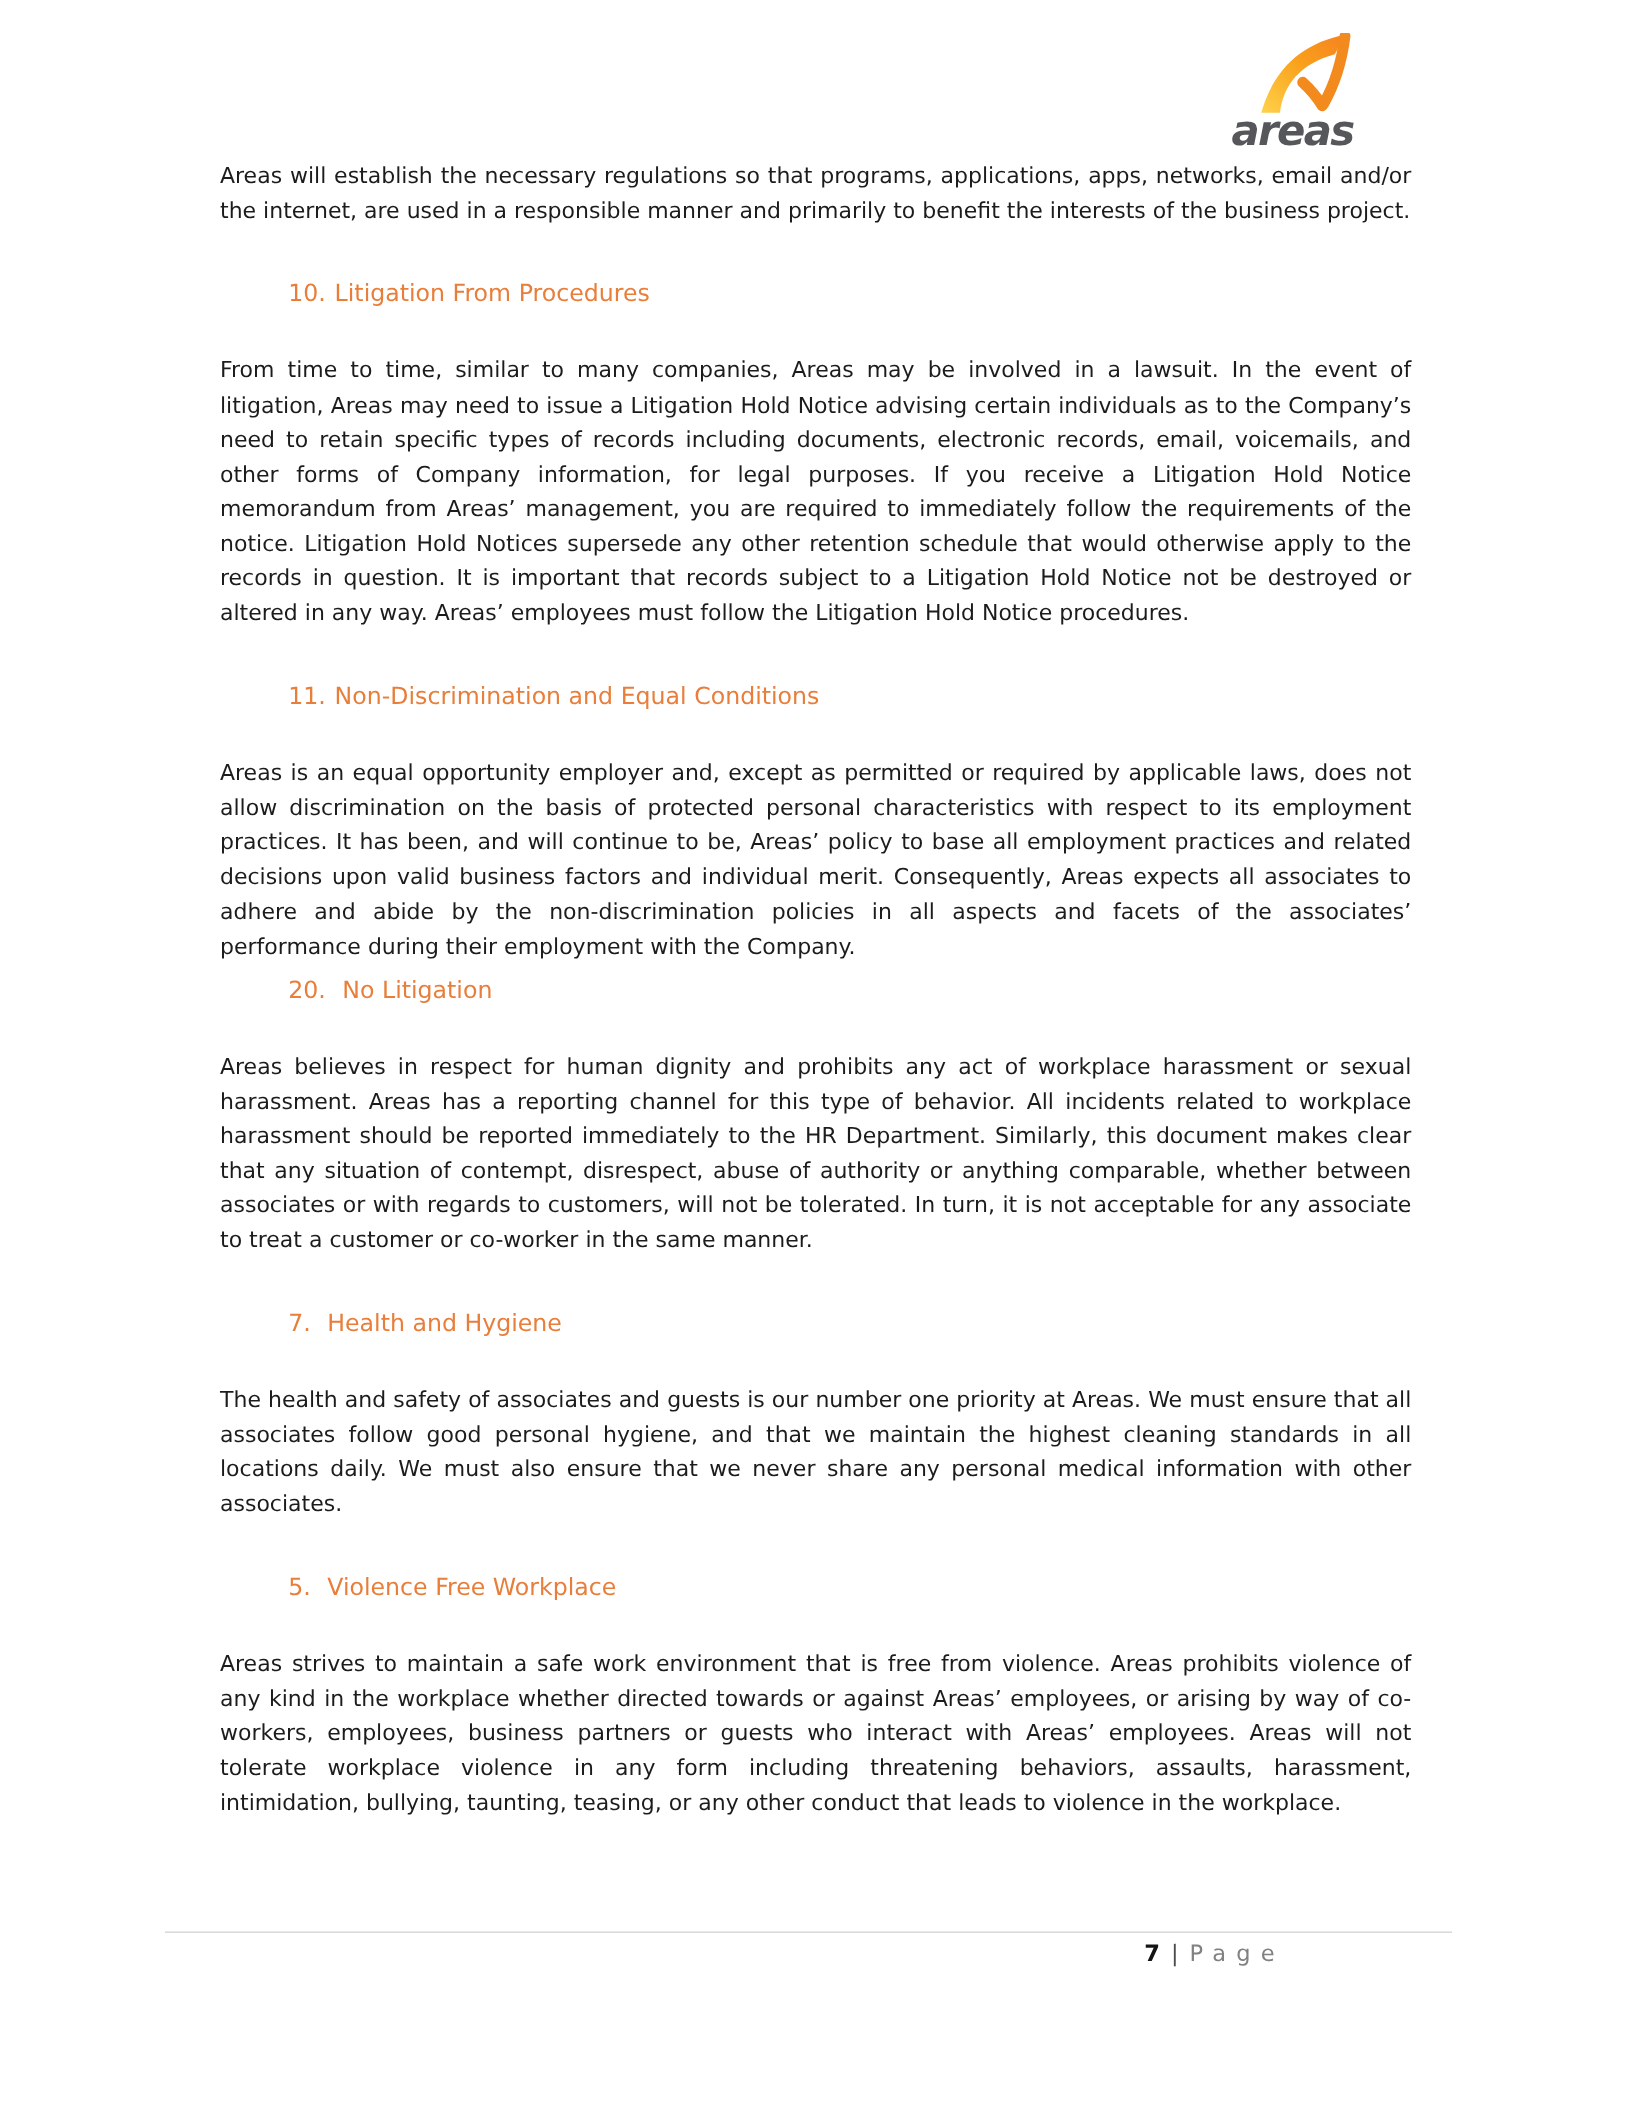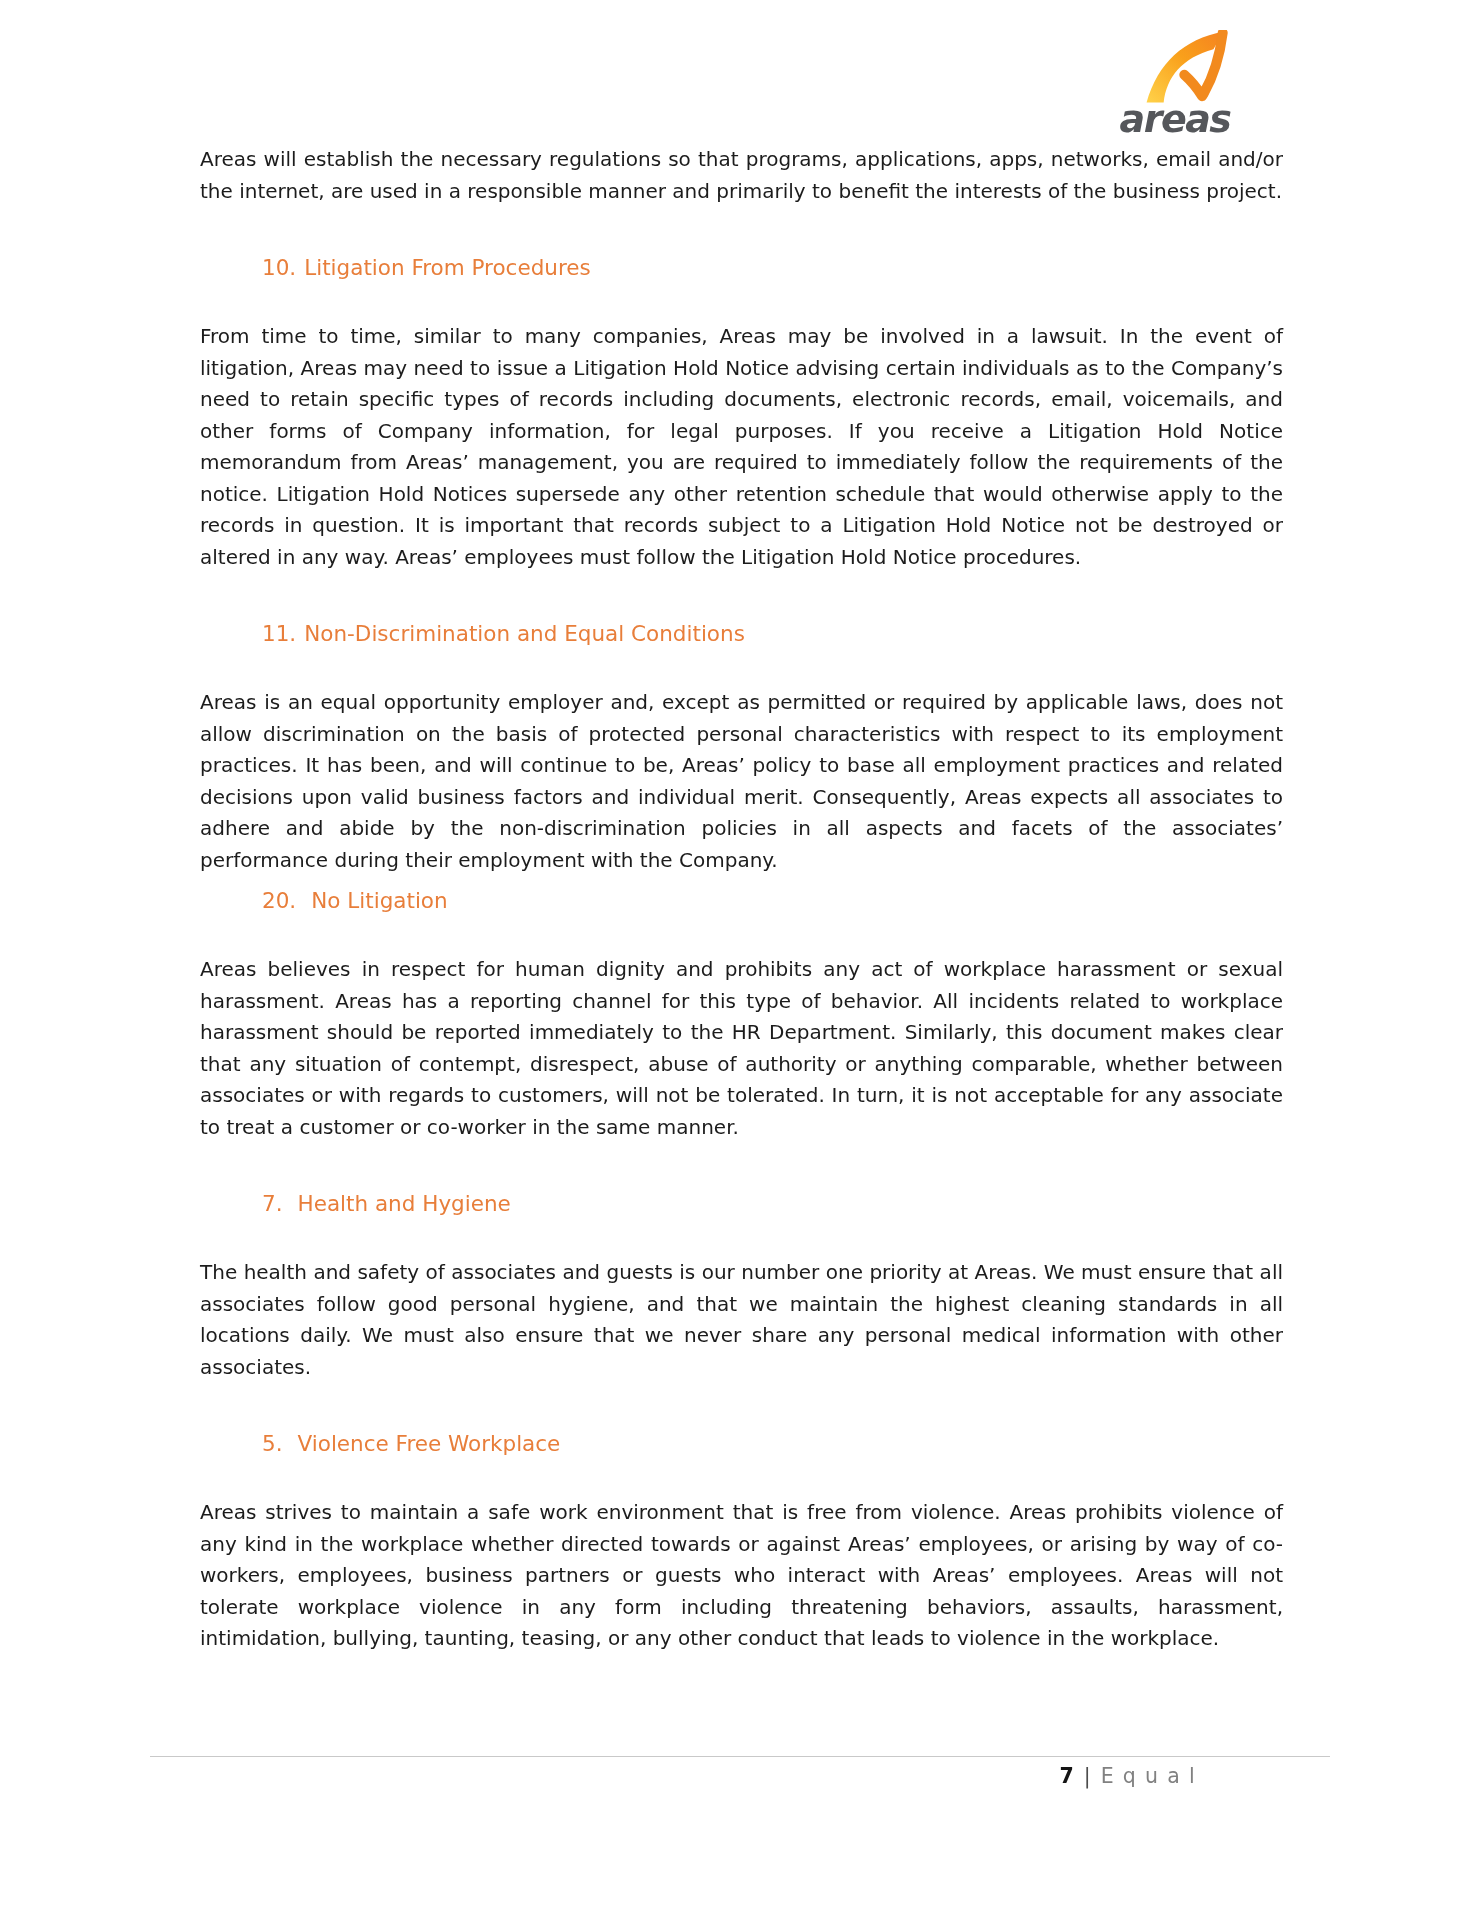--- a/index.html
+++ b/index.html
@@ -1,18 +1,18 @@
 <!DOCTYPE html>
 <html><head>
 <meta charset="utf-8">
 <style>
   html,body { margin:0; padding:0; background:#ffffff; }
   .page {
     position:relative; width:1320px; height:1920px; background:#ffffff;
-    font-family:"DejaVu Sans", sans-serif; color:#1c1c1c; overflow:hidden;padding-left:36px;
+    font-family:"DejaVu Sans", sans-serif; color:#1c1c1c; overflow:hidden;
   }
   
   .logo { position:absolute; left:1096px; top:30px; width:150px; }
   .logo svg { display:block; margin-left:42px; }
   .logo-text {
     margin-left:8px; margin-top:-2px; text-align:center;
     font-size:38px; line-height:34px; font-weight:700; font-style:italic;
     color:#55575b; letter-spacing:-1.5px;
   }
   
@@ -91,16 +91,16 @@
     <h2 class="section-heading wide-gap">
       <span>5.</span>
       <span>Violence Free Workplace</span>
     </h2>
     <p class="body-text">Areas strives to maintain a safe work environment that is free from violence. Areas prohibits violence of any kind in the workplace whether directed towards or against Areas’ employees, or arising by way of co-workers, employees, business partners or guests who interact with Areas’ employees. Areas will not tolerate workplace violence in any form including threatening behaviors, assaults, harassment, intimidation, bullying, taunting, teasing, or any other conduct that leads to violence in the workplace.</p>
 
   </div>
 
   <div class="footer-rule"></div>
   <div class="page-number">
-    <span class="num">7</span><span class="sep">|</span><span class="word">Equal</span>
+    <span class="num">7</span><span class="sep">|</span><span class="word">Page</span>
   </div>
 
 </div>
 
 </body></html>

